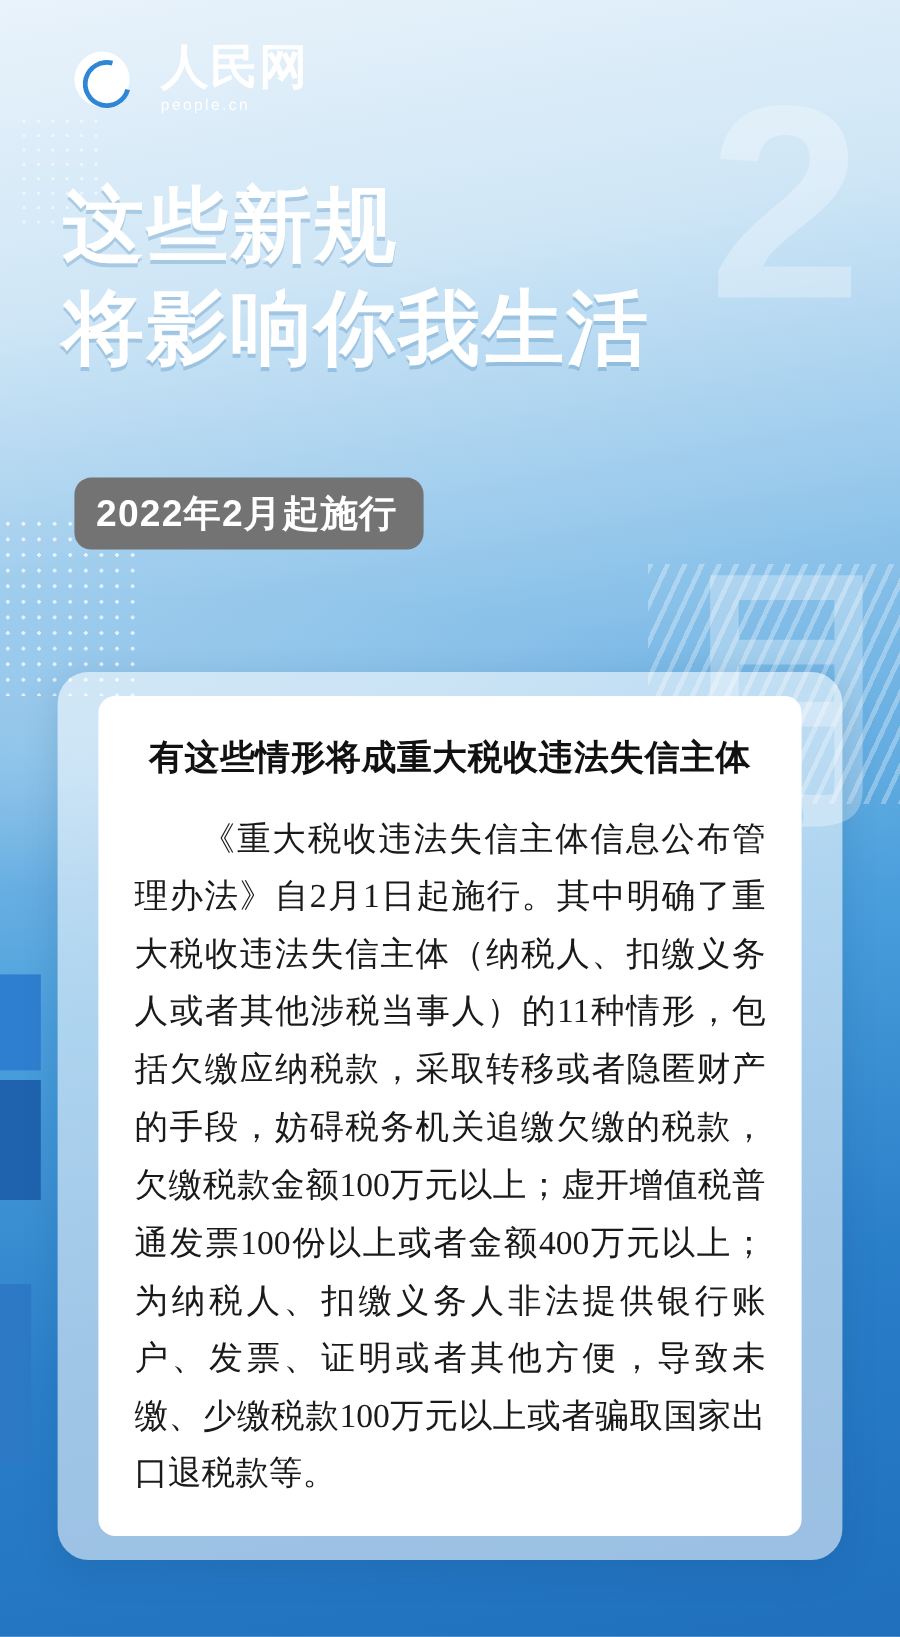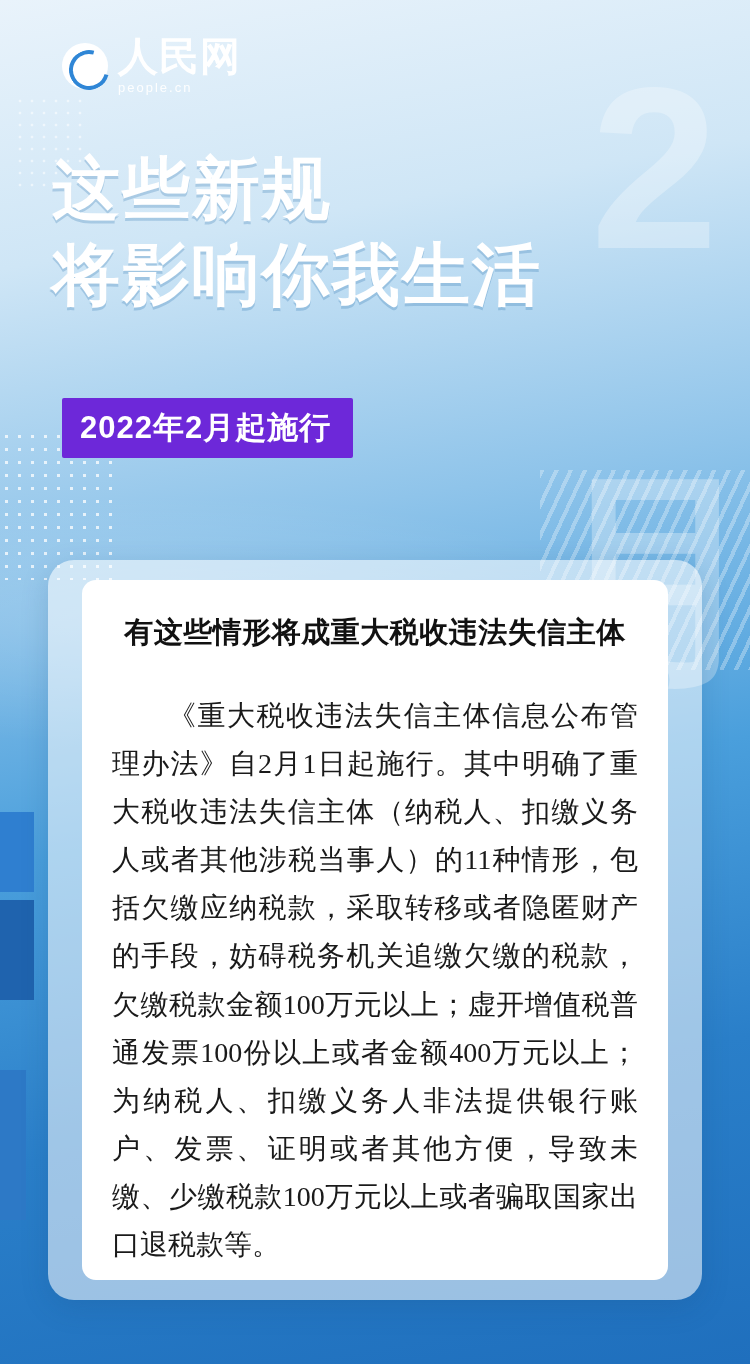--- a/index.html
+++ b/index.html
@@ -73,21 +73,21 @@
     background: radial-gradient(ellipse 700px 180px at 20% 40%, rgba(255,255,255,0.18), transparent 70%);
   }
 
   
   .logo-row {
     position: absolute;
     left: 62px;
     top: 36px;
     display: flex;
     align-items: center;
-    gap: 10px;
+    gap: 26px;
   }
   .logo-mark {
     width: 46px; height: 46px;
     border-radius: 50%;
     background: #ffffff;
     position: relative;
     flex: none;
   }
   .logo-mark::after {
     content: "";
@@ -135,23 +135,23 @@
   .headline-line.l2 { margin-top: 6px; }
 
   .subtitle-wrap {
     position: absolute;
     left: 62px;
     top: 398px;
     display: inline-block;
   }
   .subtitle-bar {
     display: inline-block;
-    background: #6d28d9;
+    background: #737373;
     padding: 9px 22px 9px 18px;
-    border-radius: 2px;
+    border-radius: 14px;
   }
   .subtitle-text {
     font-size: 31px;
     font-weight: bold;
     color: #ffffff;
     letter-spacing: 1px;
     white-space: nowrap;
   }
 
   
@@ -177,21 +177,21 @@
   .card-title {
     font-size: 29px;
     font-weight: bold;
     color: #111111;
     text-align: center;
     letter-spacing: 0.5px;
     line-height: 1.3;
     white-space: nowrap;
   }
   .card-body {
-    margin-top: 40px;
+    margin-top: 24px;
     font-size: 28px;
     line-height: 1.72;
     color: #1a1a1a;
     text-indent: 2em;
     text-align: justify;
     font-family: "Liberation Serif", serif;
   }
 </style>
 </head>
 <body>

